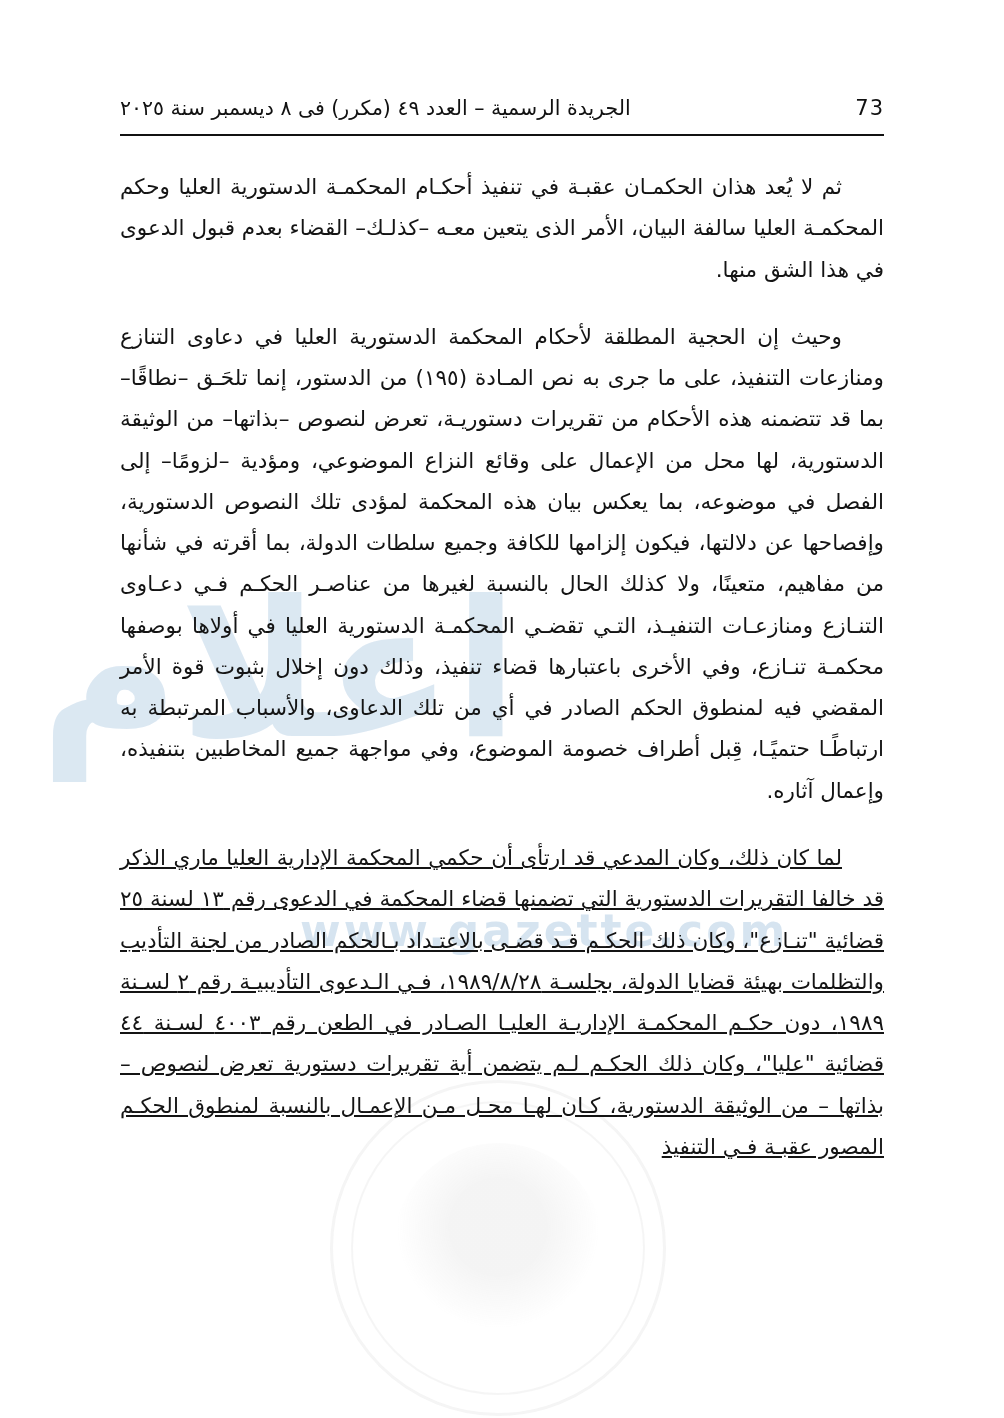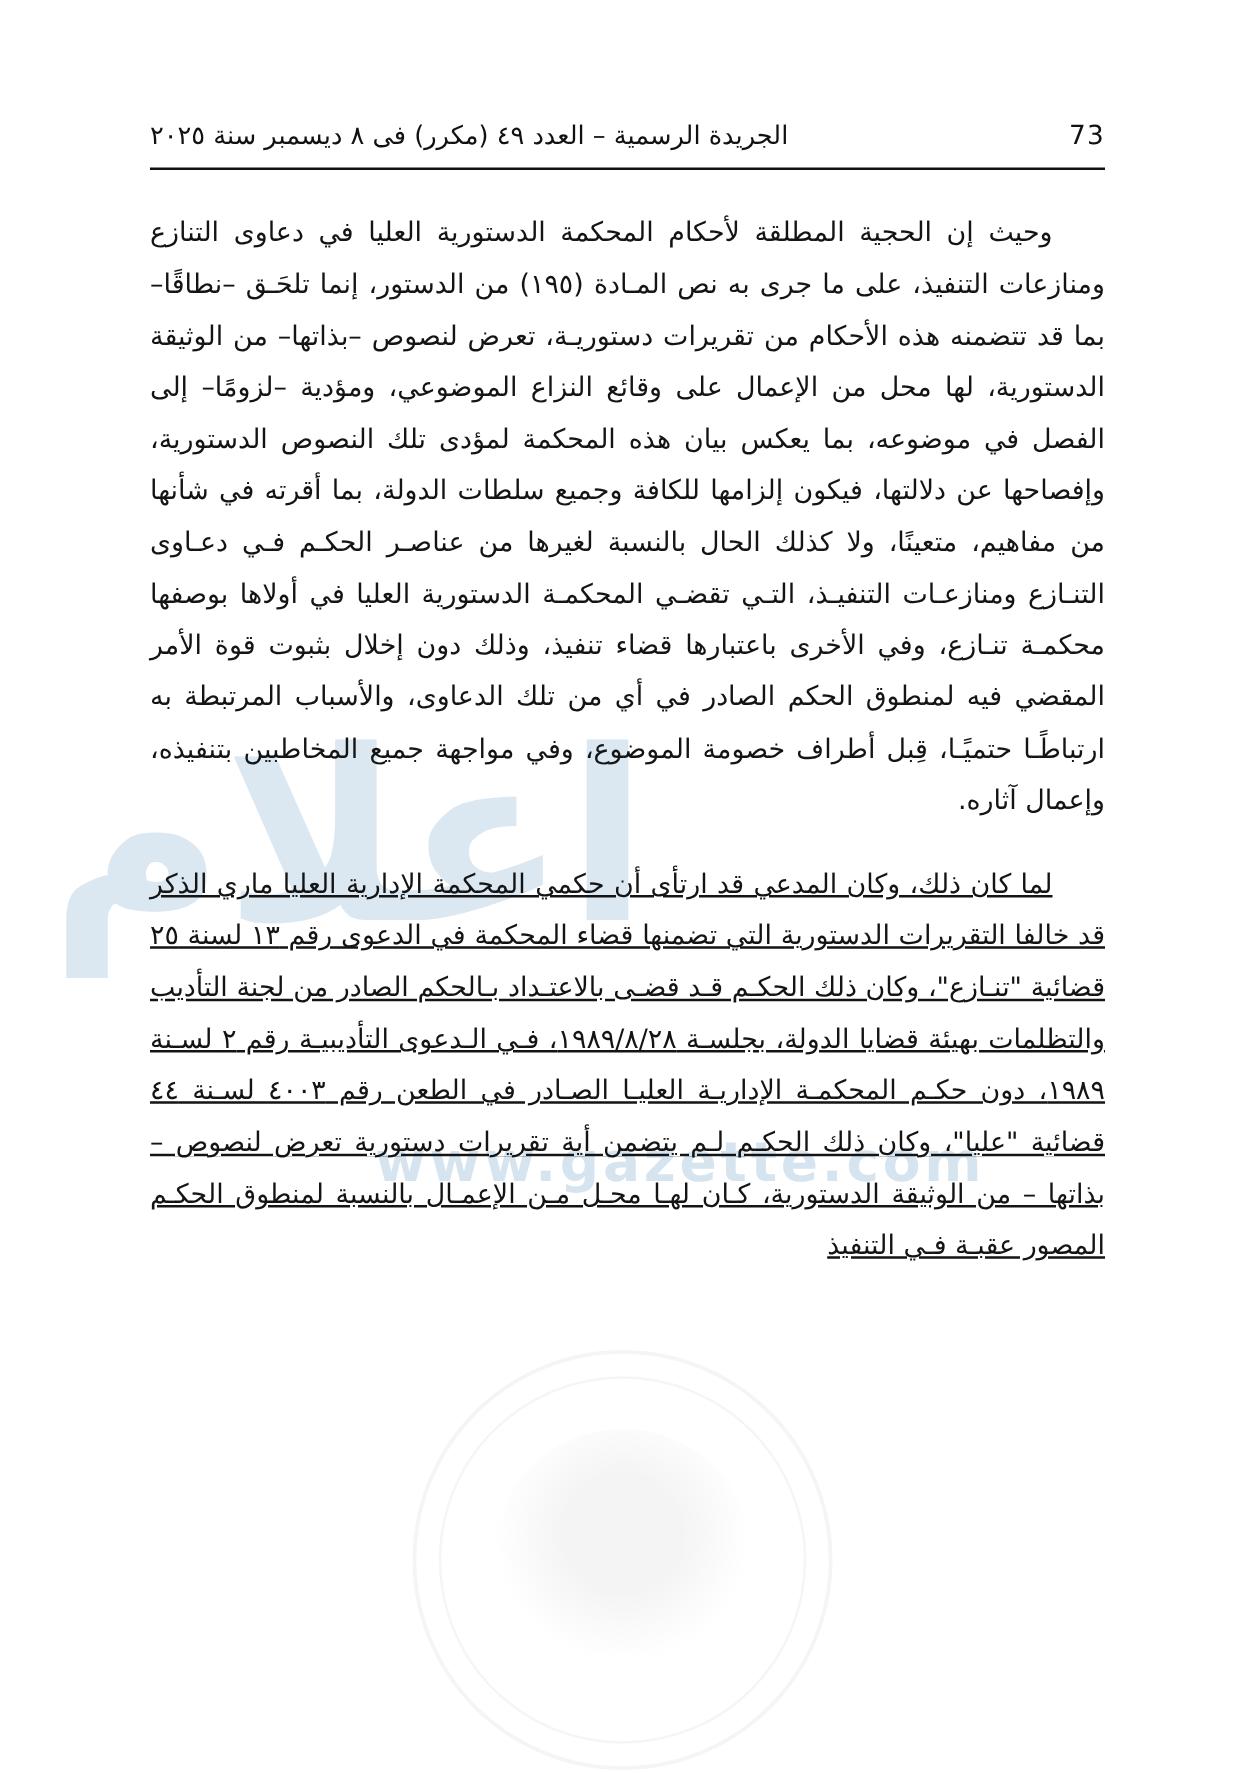--- a/index.html
+++ b/index.html
@@ -137,18 +137,19 @@
 
   <div class="content">
 
     <div class="header-row">
       <div class="header-title">الجريدة الرسمية – العدد ٤٩ (مكرر) فى ٨ ديسمبر سنة ٢٠٢٥</div>
       <div class="page-number">73</div>
     </div>
     <div class="rule"></div>
 
     <div class="body-text">
+      <p class="para indent">ثم لا يُعد هذان الحكمـان عقبـة في تنفيذ أحكـام المحكمـة الدستورية العليا وحكم المحكمـة العليا سالفة البيان، الأمر الذى يتعين معـه –كذلـك– القضاء بعدم قبول الدعوى في هذا الشق منها.</p>
       <p class="para indent">وحيث إن الحجية المطلقة لأحكام المحكمة الدستورية العليا في دعاوى التنازع ومنازعات التنفيذ، على ما جرى به نص المـادة (١٩٥) من الدستور، إنما تلحَـق –نطاقًا– بما قد تتضمنه هذه الأحكام من تقريرات دستوريـة، تعرض لنصوص –بذاتها– من الوثيقة الدستورية، لها محل من الإعمال على وقائع النزاع الموضوعي، ومؤدية –لزومًا– إلى الفصل في موضوعه، بما يعكس بيان هذه المحكمة لمؤدى تلك النصوص الدستورية، وإفصاحها عن دلالتها، فيكون إلزامها للكافة وجميع سلطات الدولة، بما أقرته في شأنها من مفاهيم، متعينًا، ولا كذلك الحال بالنسبة لغيرها من عناصـر الحكـم فـي دعـاوى التنـازع ومنازعـات التنفيـذ، التـي تقضـي المحكمـة الدستورية العليا في أولاها بوصفها محكمـة تنـازع، وفي الأخرى باعتبارها قضاء تنفيذ، وذلك دون إخلال بثبوت قوة الأمر المقضي فيه لمنطوق الحكم الصادر في أي من تلك الدعاوى، والأسباب المرتبطة به ارتباطًـا حتميًـا، قِبل أطراف خصومة الموضوع، وفي مواجهة جميع المخاطبين بتنفيذه، وإعمال آثاره.</p>
       <p class="para indent last">لما كان ذلك، وكان المدعي قد ارتأى أن حكمي المحكمة الإدارية العليا ماري الذكر قد خالفا التقريرات الدستورية التي تضمنها قضاء المحكمة في الدعوى رقم ١٣ لسنة ٢٥ قضائية "تنـازع"، وكان ذلك الحكـم قـد قضـى بالاعتـداد بـالحكم الصادر من لجنة التأديب والتظلمات بهيئة قضايا الدولة، بجلسـة ١٩٨٩/٨/٢٨، فـي الـدعوى التأديبيـة رقم ٢ لسـنة ١٩٨٩، دون حكـم المحكمـة الإداريـة العليـا الصـادر في الطعن رقم ٤٠٠٣ لسـنة ٤٤ قضائية "عليا"، وكان ذلك الحكـم لـم يتضمن أية تقريرات دستورية تعرض لنصوص – بذاتها – من الوثيقة الدستورية، كـان لهـا محـل مـن الإعمـال بالنسبة لمنطوق الحكـم المصور عقبـة فـي التنفيذ</p>
     </div>
 
   </div>
 </div>
 
 </body></html>

